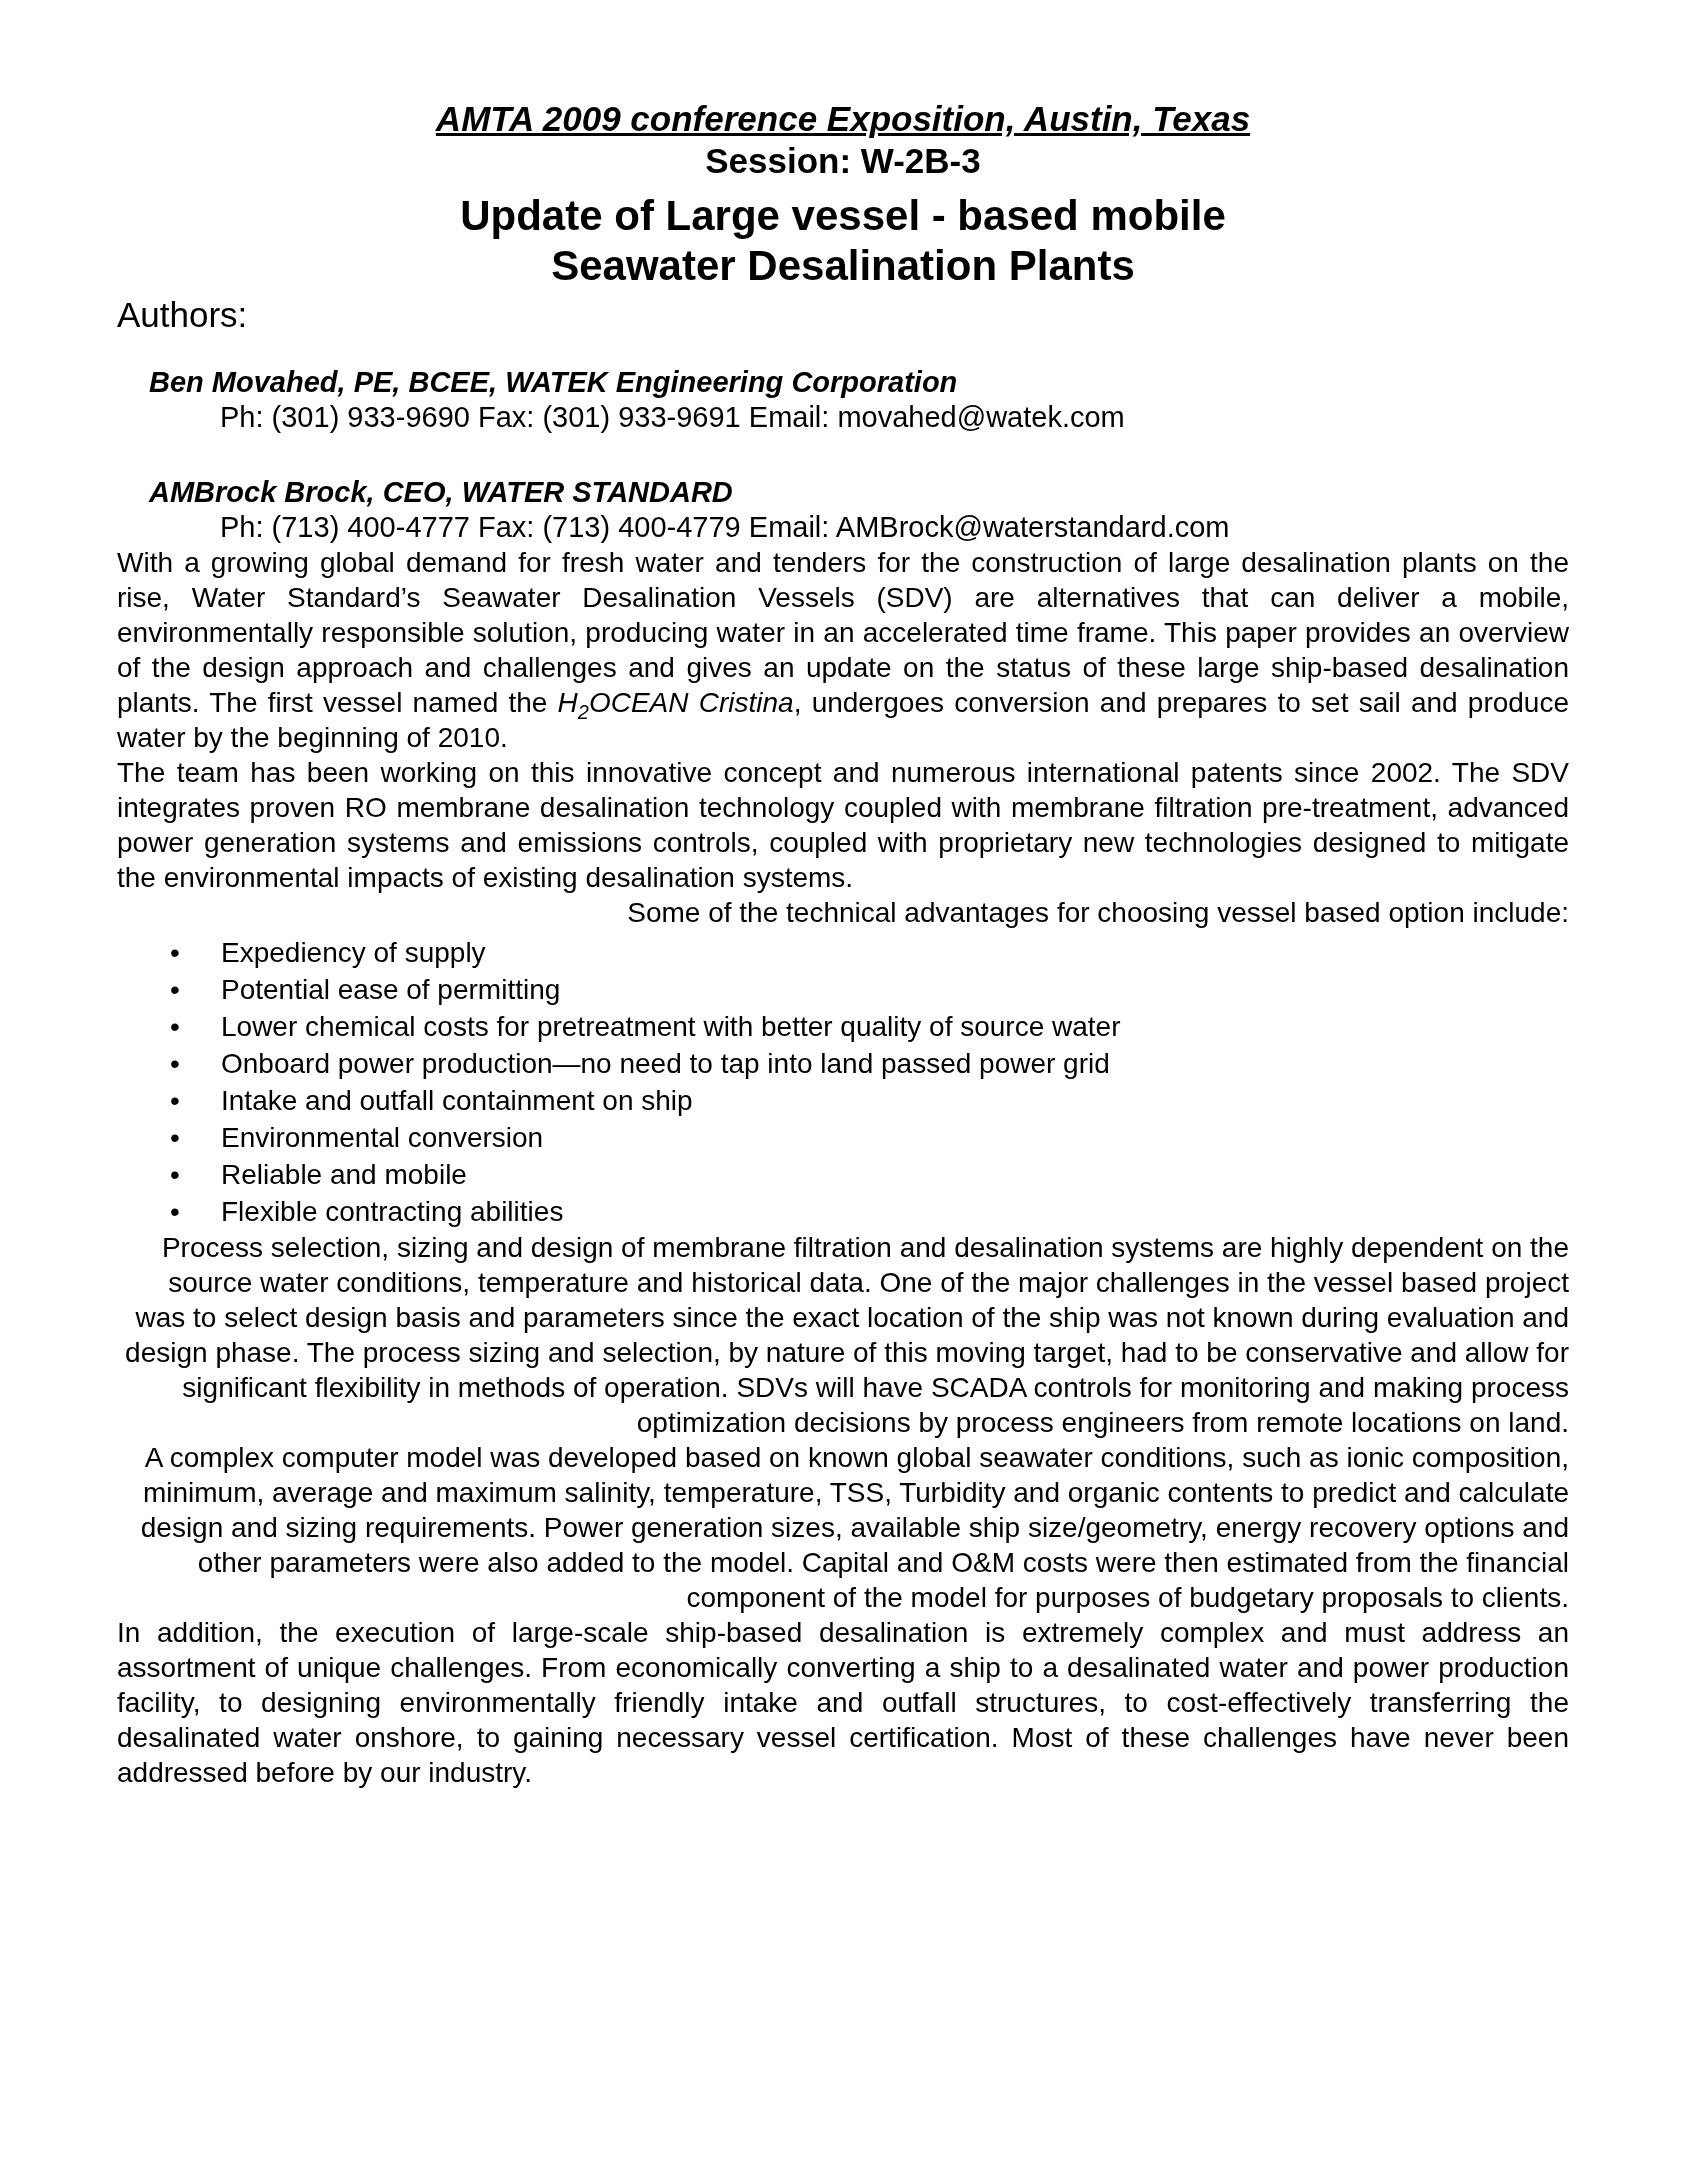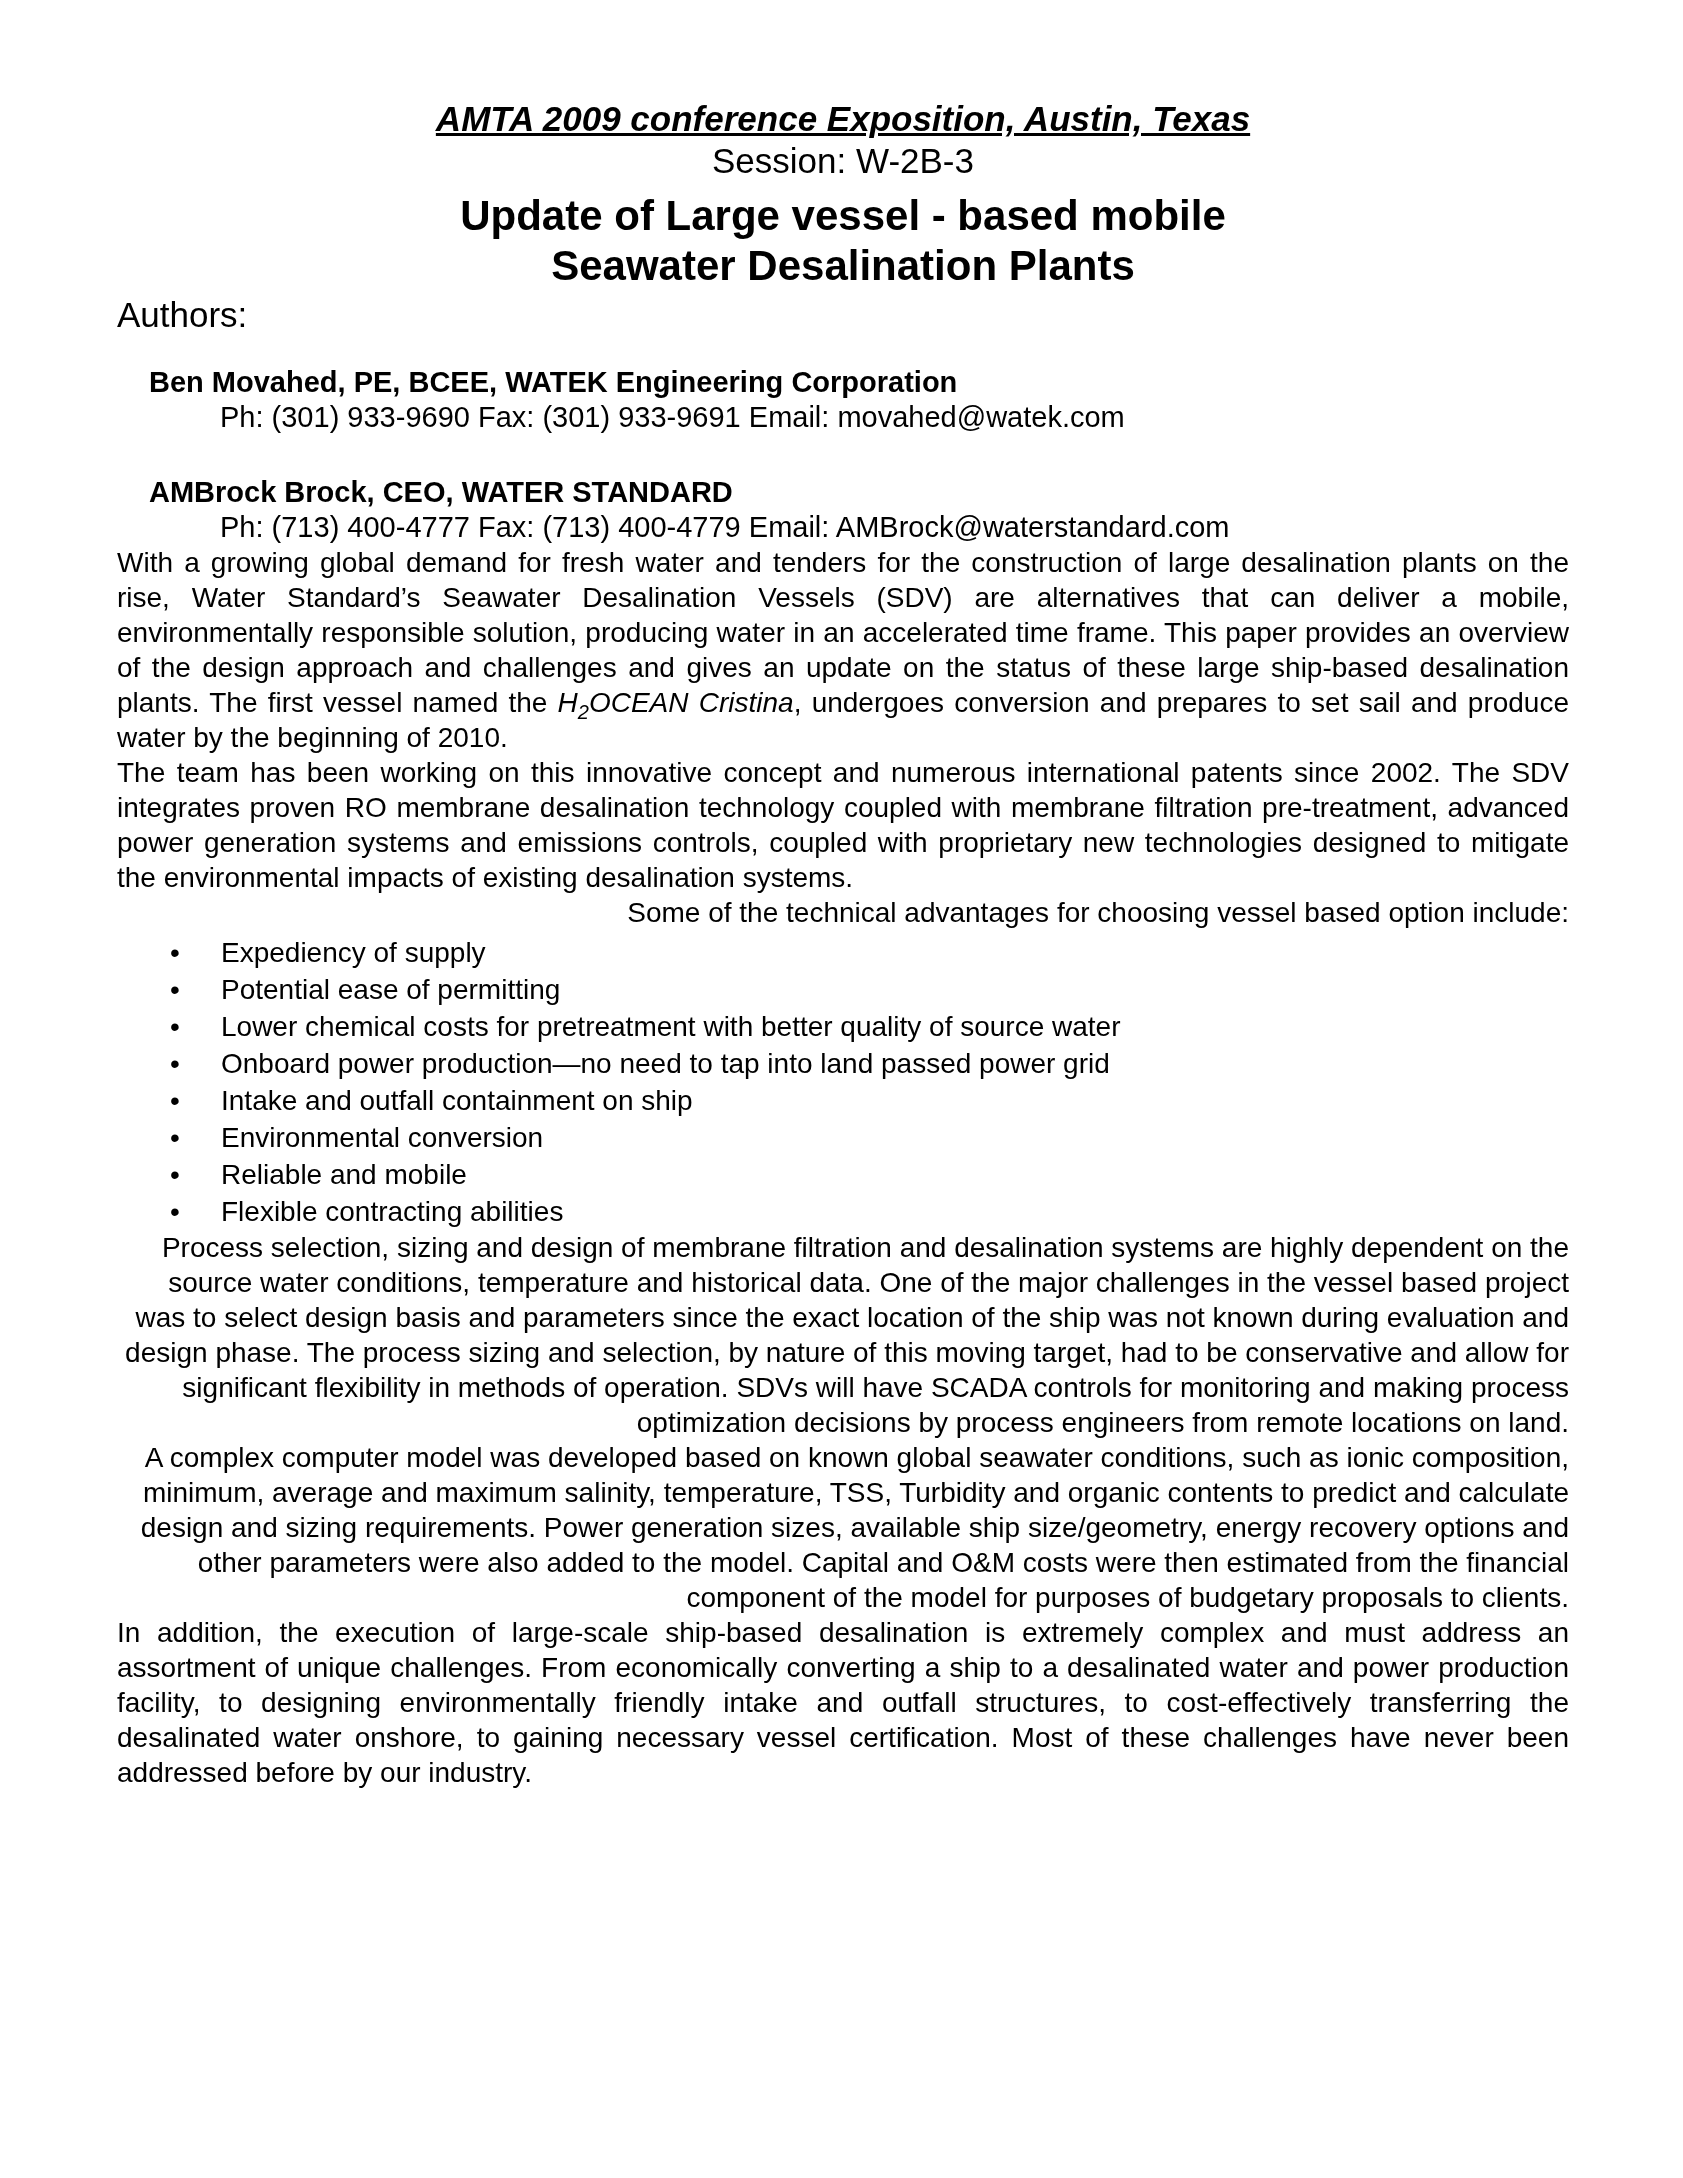--- a/index.html
+++ b/index.html
@@ -17,21 +17,21 @@
   .hdr { text-align: center; }
   .conference {
     font-size: 35px;
     font-weight: bold;
     font-style: italic;
     text-decoration: underline;
     line-height: 40px;
   }
   .session {
     font-size: 35px;
-    font-weight: normal;
+    font-weight: bold;
     line-height: 40px;
     margin-top: 2px;
   }
   .doc-title {
     font-size: 42px;
     font-weight: bold;
     line-height: 50px;
     margin-top: 10px;
   }
   .authors-label {
@@ -41,20 +41,21 @@
     margin-top: 4px;
     text-align: left;
   }
   .author-block { margin-left: 32px; }
   .author-block.first { margin-top: 30px; }
   .author-block.second { margin-top: 40px; }
   .author-name {
     font-size: 29px;
     font-weight: bold;
     line-height: 35px;
+    font-style: italic;
   }
   .author-contact {
     font-size: 29px;
     line-height: 35px;
     margin-left: 71px;
   }
   p.body-para {
     font-size: 28px;
     line-height: 35px;
     margin: 0;

